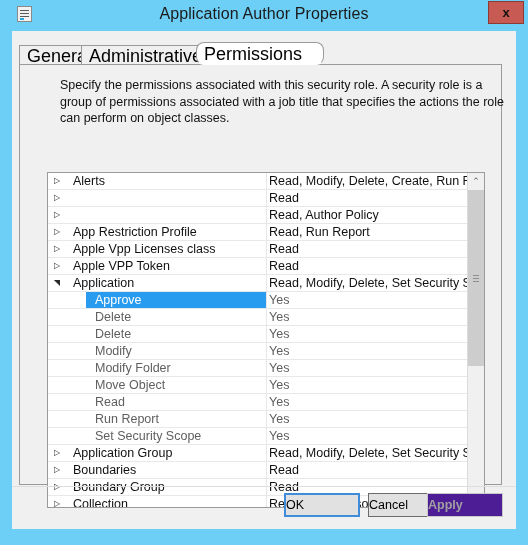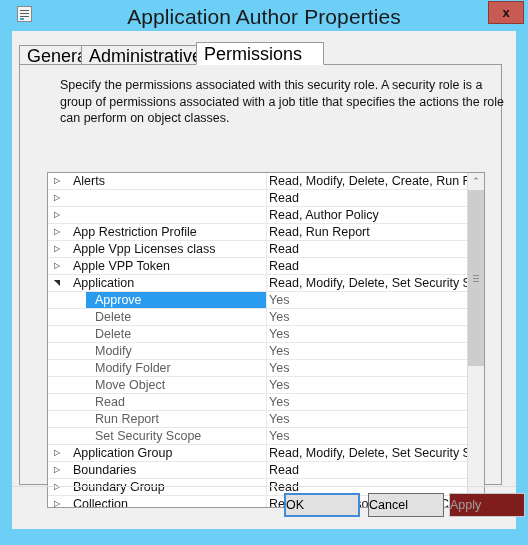--- a/index.html
+++ b/index.html
@@ -45,21 +45,21 @@
     position: absolute;
     left: 2px; top: 11px;
     width: 4px; height: 2px;
     background: #29a8df;
   }
   #title-text {
     position: absolute;
     left: 0; top: 5px;
     width: 528px;
     text-align: center;
-    font-size: 21px;
+    font-size: 16px;
     color: #1a1a1a;
     letter-spacing: 0.1px;
   }
   #close-btn {
     position: absolute;
     left: 488px; top: 1px;
     width: 36px; height: 23px;
     background: #c75b53;
     border: 1px solid #8d3a34;
     box-sizing: border-box;
@@ -103,21 +103,21 @@
     top: 0px;
     height: 23px;
     background: #ffffff;
     border: 1px solid #9a9a9a;
     border-bottom: 1px solid #ffffff;
     line-height: 21px;
     z-index: 5;
   }
   #tab0 { left: 0px; }
   #tab1 { left: 62px; }
-  #tab2 { left: 177px; }
+  #tab2 { left: 177px; border-radius: 8px; }
   
   #tabpage {
     position: absolute;
     left: 7px; top: 33px;
     width: 483px; height: 421px;
     background: #f0f0f0;
     border: 1px solid #9a9a9a;
     box-sizing: border-box;
   }
   #desc {
@@ -256,25 +256,26 @@
   #btn-ok {
     left: 272px;
     border: 2px solid #3f8cd9;
     line-height: 20px;
   }
   #btn-cancel {
     left: 356px;
     border: 1px solid #6b6b6b;
   }
   #btn-apply {
-    left: 437px;
+    left: 415px;
     color: #a0a0a0;
     border: 1px solid #c8c8c8;
-    background: #7f1d1d;
+    background: #4c1d95;
     cursor: default;
+    font-weight: bold;
   }
   #sep {
     position: absolute;
     left: 0; top: 455px;
     width: 504px; height: 1px;
     background: #dedede;
   }
 </style>
 </head>
 <body>

